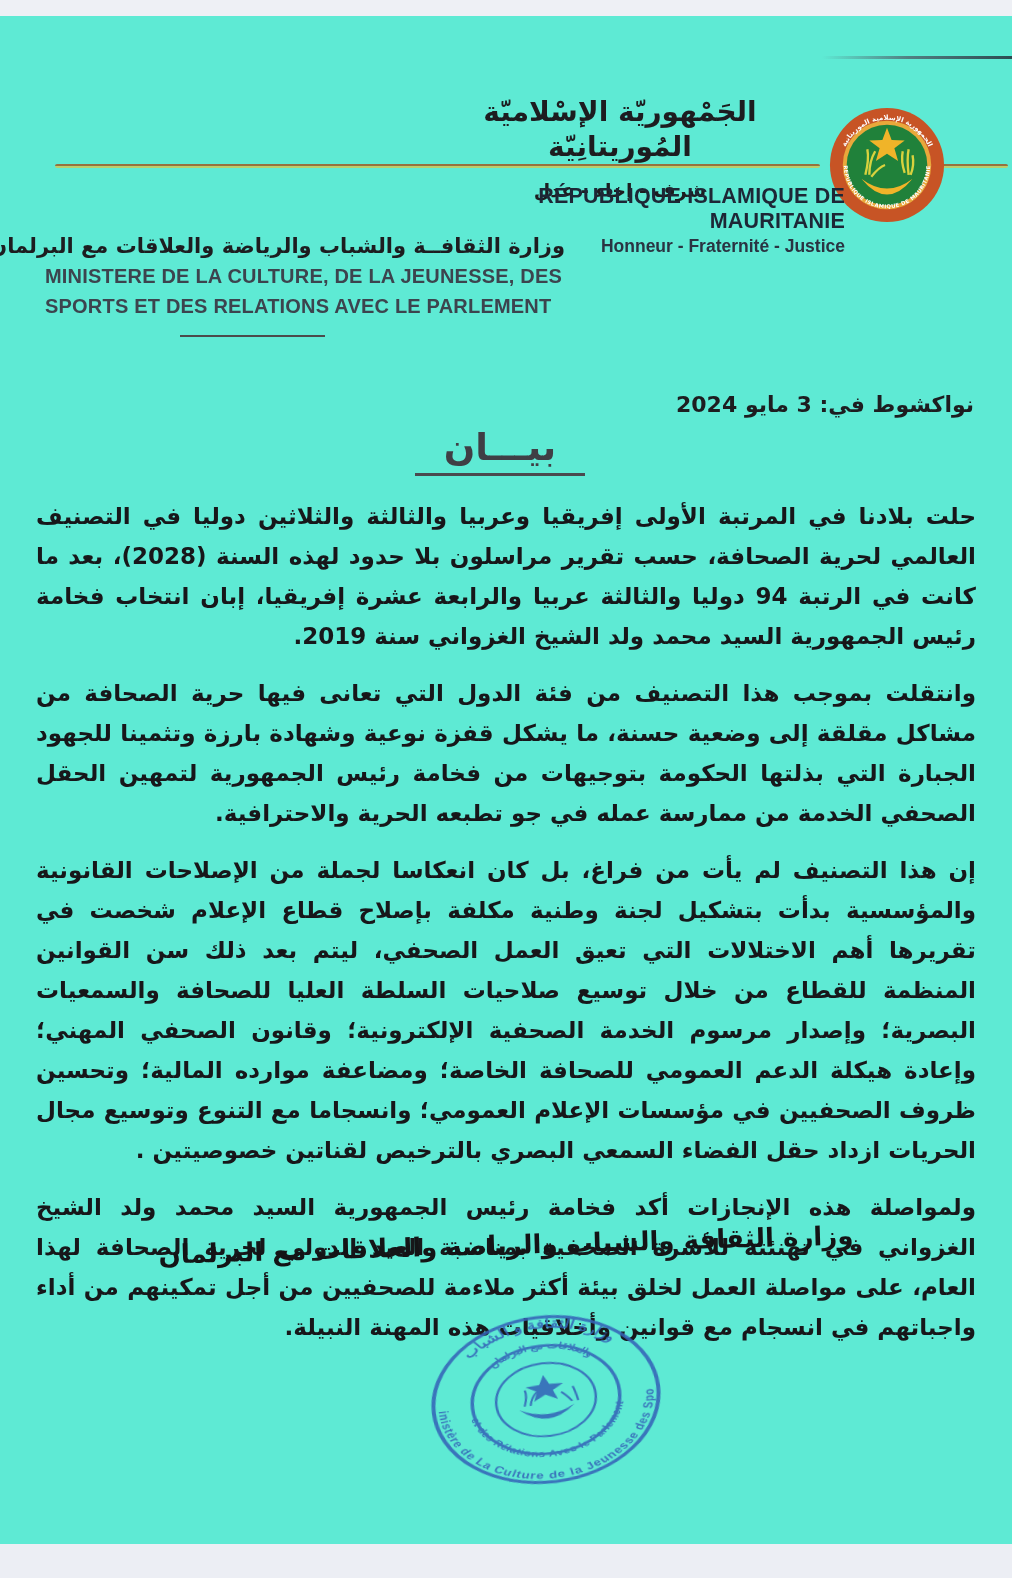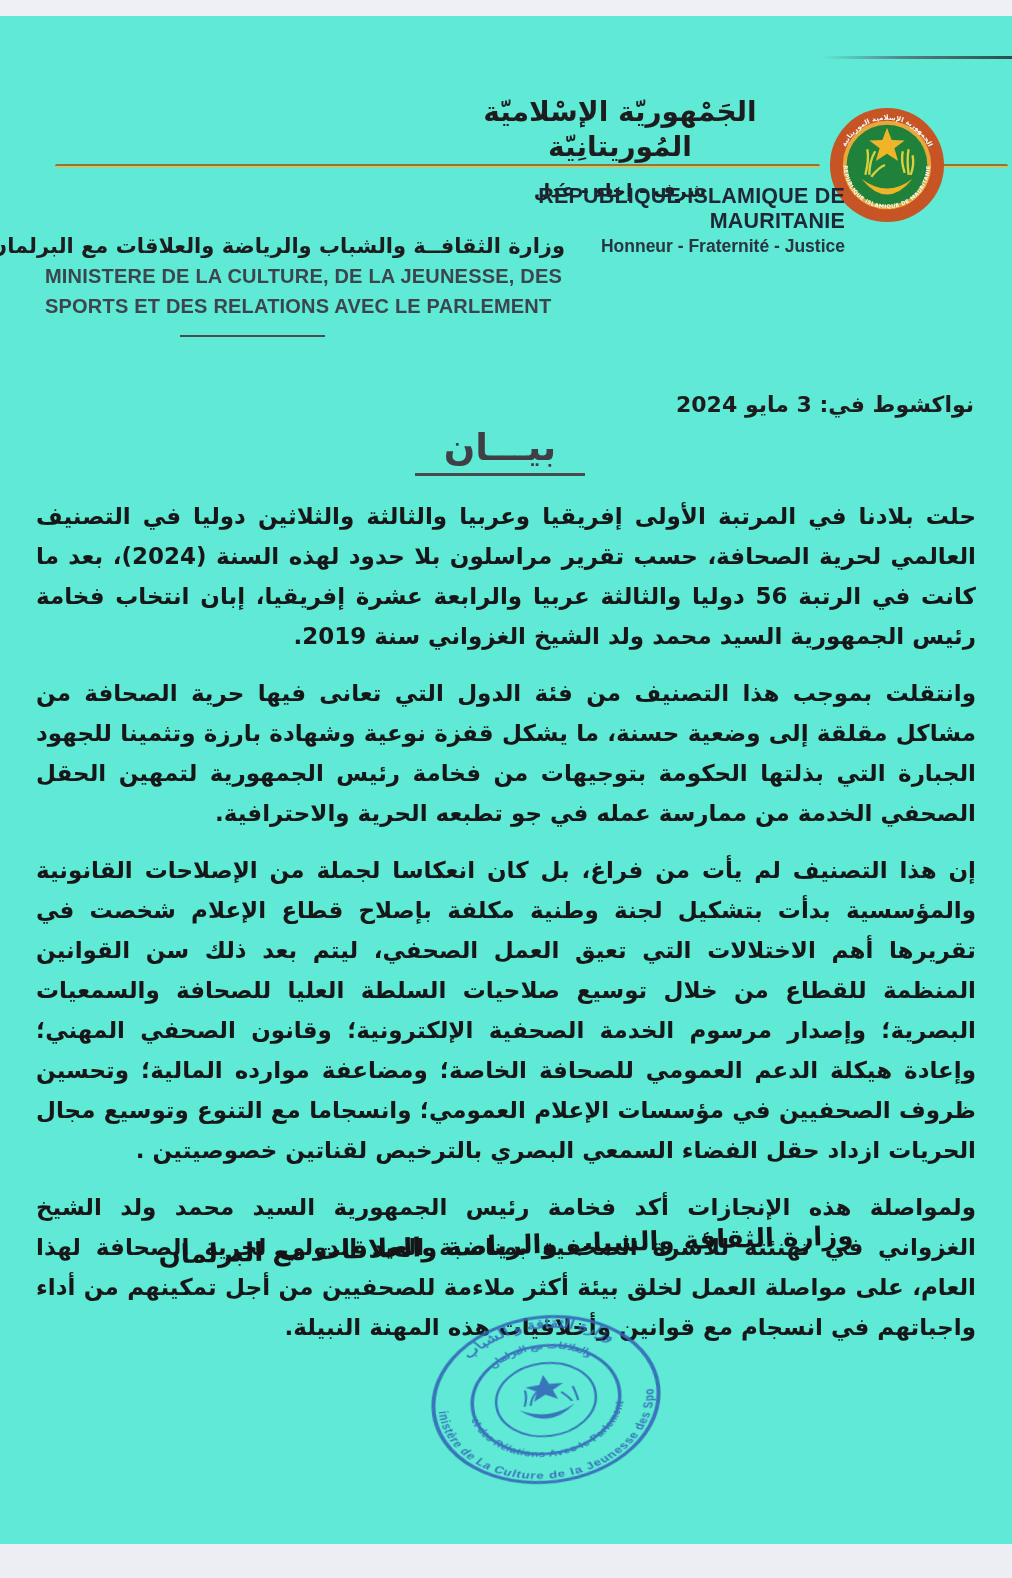--- a/index.html
+++ b/index.html
@@ -106,21 +106,21 @@
       <div>SPORTS ET DES RELATIONS AVEC LE PARLEMENT</div>
     </div>
     <div class="ministry-rule"></div>
   </div>
 
   <div class="dateline">نواكشوط في: 3 مايو 2024</div>
 
   <div class="doc-title">بيـــان</div>
 
   <div class="body-text">
-    <p>حلت بلادنا في المرتبة الأولى إفريقيا وعربيا والثالثة والثلاثين دوليا في التصنيف العالمي لحرية الصحافة، حسب تقرير مراسلون بلا حدود لهذه السنة (2024)، بعد ما كانت في الرتبة 56 دوليا والثالثة عربيا والرابعة عشرة إفريقيا، إبان انتخاب فخامة رئيس الجمهورية السيد محمد ولد الشيخ الغزواني سنة 2019.</p>
+    <p>حلت بلادنا في المرتبة الأولى إفريقيا وعربيا والثالثة والثلاثين دوليا في التصنيف العالمي لحرية الصحافة، حسب تقرير مراسلون بلا حدود لهذه السنة (2028)، بعد ما كانت في الرتبة 94 دوليا والثالثة عربيا والرابعة عشرة إفريقيا، إبان انتخاب فخامة رئيس الجمهورية السيد محمد ولد الشيخ الغزواني سنة 2019.</p>
     <p>وانتقلت بموجب هذا التصنيف من فئة الدول التي تعانى فيها حرية الصحافة من مشاكل مقلقة إلى وضعية حسنة، ما يشكل قفزة نوعية وشهادة بارزة وتثمينا للجهود الجبارة التي بذلتها الحكومة بتوجيهات من فخامة رئيس الجمهورية لتمهين الحقل الصحفي الخدمة من ممارسة عمله في جو تطبعه الحرية والاحترافية.</p>
     <p>إن هذا التصنيف لم يأت من فراغ، بل كان انعكاسا لجملة من الإصلاحات القانونية والمؤسسية بدأت بتشكيل لجنة وطنية مكلفة بإصلاح قطاع الإعلام شخصت في تقريرها أهم الاختلالات التي تعيق العمل الصحفي، ليتم بعد ذلك سن القوانين المنظمة للقطاع من خلال توسيع صلاحيات السلطة العليا للصحافة والسمعيات البصرية؛ وإصدار مرسوم الخدمة الصحفية الإلكترونية؛ وقانون الصحفي المهني؛ وإعادة هيكلة الدعم العمومي للصحافة الخاصة؛ ومضاعفة موارده المالية؛ وتحسين ظروف الصحفيين في مؤسسات الإعلام العمومي؛ وانسجاما مع التنوع وتوسيع مجال الحريات ازداد حقل الفضاء السمعي البصري بالترخيص لقناتين خصوصيتين .</p>
     <p>ولمواصلة هذه الإنجازات أكد فخامة رئيس الجمهورية السيد محمد ولد الشيخ الغزواني في تهنئته للأسرة الصحفية بمناسبة العيد الدولي لحرية الصحافة لهذا العام، على مواصلة العمل لخلق بيئة أكثر ملاءمة للصحفيين من أجل تمكينهم من أداء واجباتهم في انسجام مع قوانين وأخلاقيات هذه المهنة النبيلة.</p>
   </div>
 
   <div class="signature">وزارة الثقافة والشباب والرياضة والعلاقات مع البرلمان</div>
 
   <svg class="stamp" viewBox="0 0 300 300" aria-hidden="true">
     <defs>
       <path id="st-out" d="M 42,150 A 108,108 0 0 0 258,150"></path>

